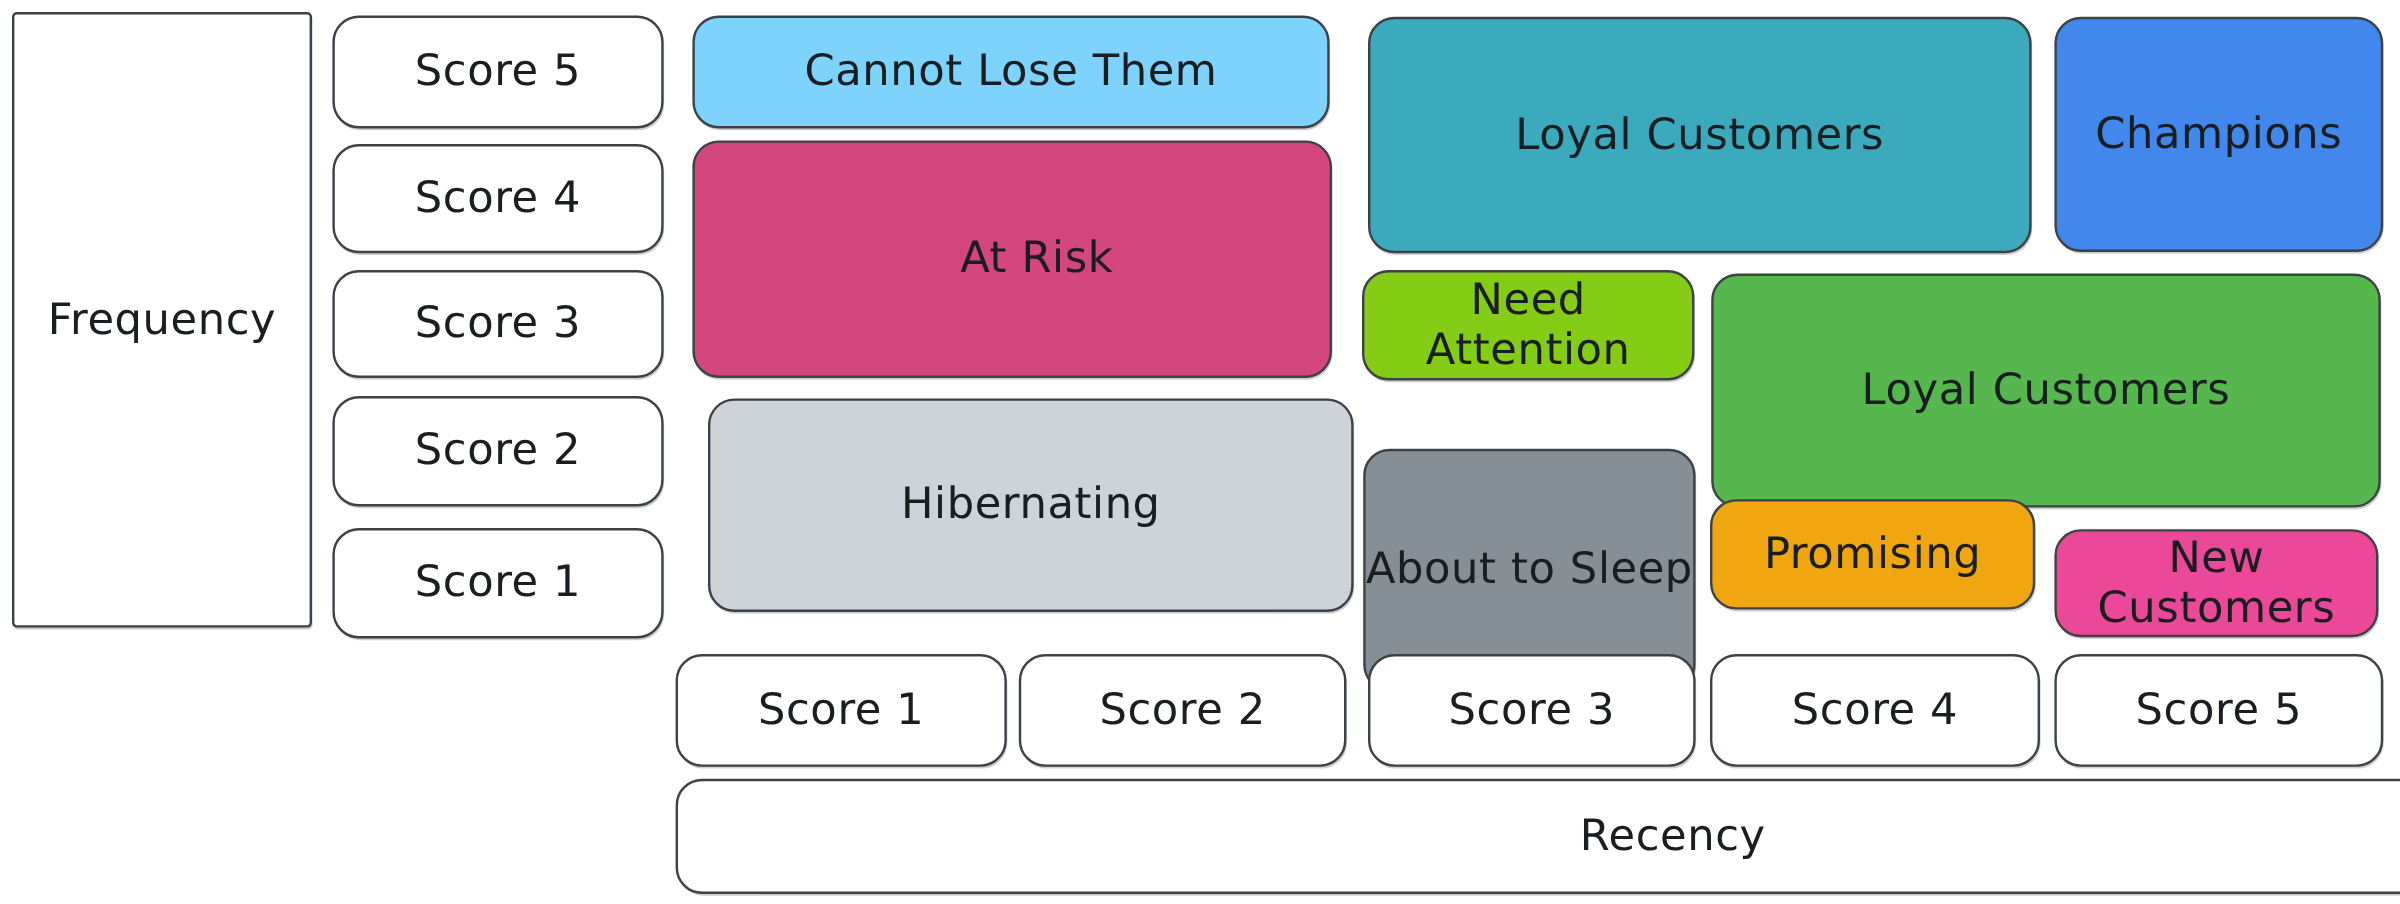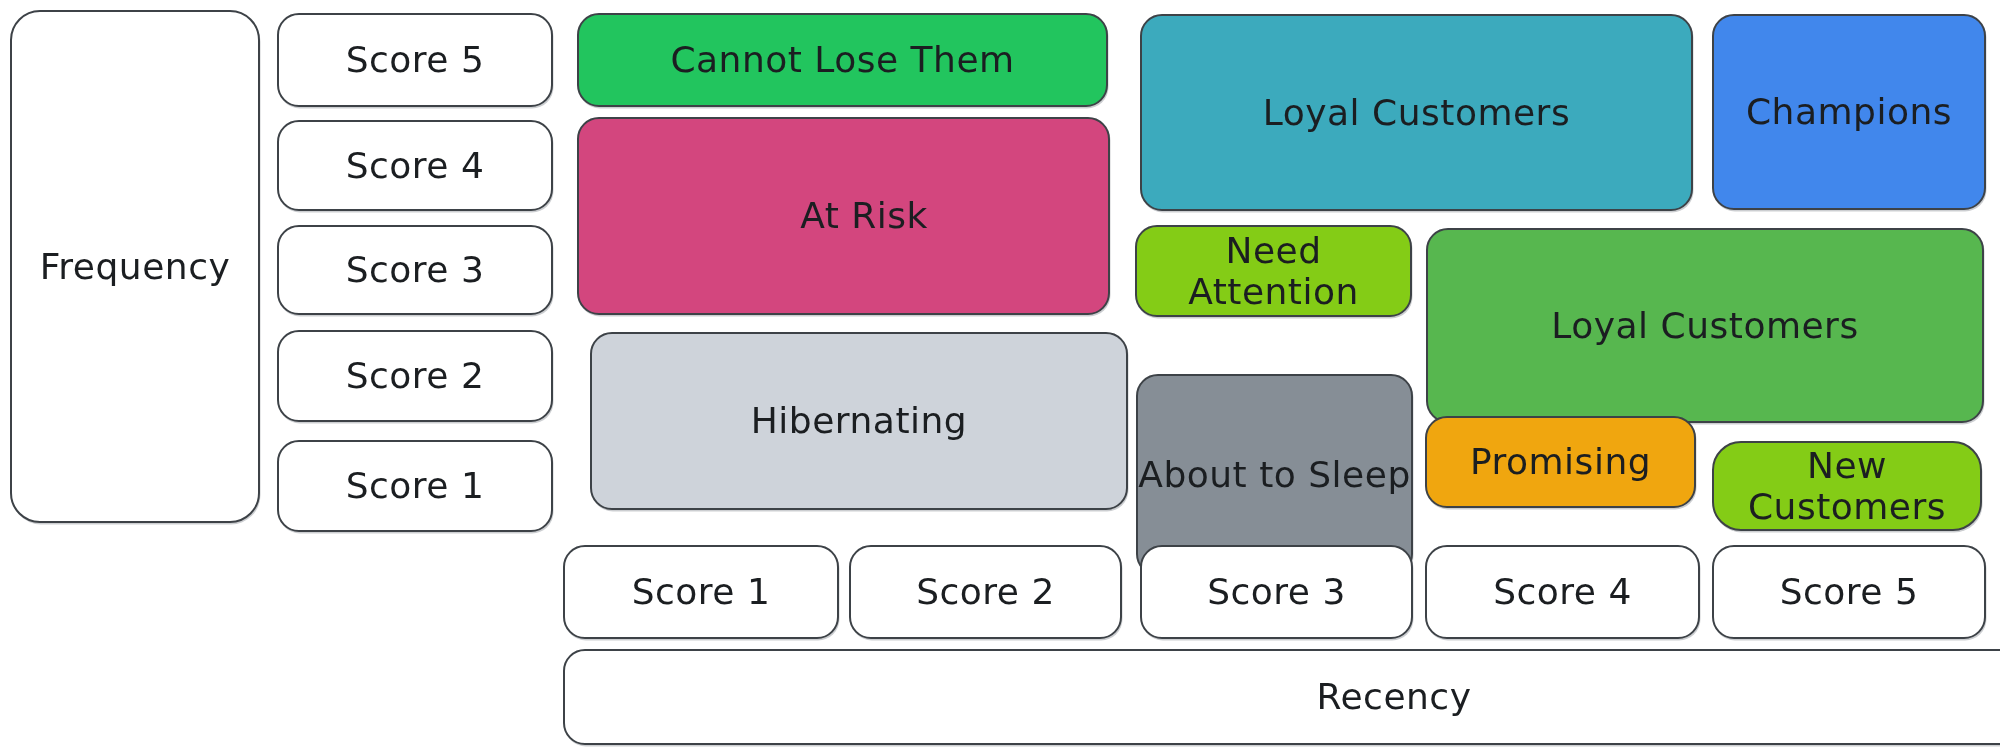--- a/index.html
+++ b/index.html
@@ -24,21 +24,21 @@
     text-align: center;
     box-sizing: border-box;
     border: 2.5px solid #3d4247;
     border-radius: 22px;
     font-size: 36px;
     letter-spacing: 0.5px;
     line-height: 1.15;
     box-shadow: 1px 2px 0 -0.5px rgba(110,116,122,0.35);
   }
   .white { background: #ffffff; }
-  .big-radius { border-radius: 30px; }
+  .big-radius { border-radius: 4px; }
 
   
   .frequency-axis { left: 10px;  top: 10px;  width: 250px;  height: 513px; }
   .recency-axis   { left: 563px; top: 649px; width: 1662px; height: 96px;  }
 
   
   .fcol { left: 277px; width: 276px; }
   .f5 { top: 13px;  height: 94px; }
   .f4 { top: 120px; height: 91px; }
   .f3 { top: 225px; height: 90px; }
@@ -83,21 +83,21 @@
   <div class="box white fcol f3">
     <span>Score 3</span>
   </div>
   <div class="box white fcol f2">
     <span>Score 2</span>
   </div>
   <div class="box white fcol f1">
     <span>Score 1</span>
   </div>
 
-  <div class="box seg-cannot-lose" style="background: #22c55e;">
+  <div class="box seg-cannot-lose" style="background: #7dd3fc;">
     <span>Cannot Lose Them</span>
   </div>
   <div class="box seg-at-risk" style="background: rgb(211, 70, 126); padding-left: 41px;">
     <span>At Risk</span>
   </div>
   <div class="box seg-hibernating" style="background: rgb(206, 211, 218);">
     <span>Hibernating</span>
   </div>
   <div class="box seg-loyal-upper" style="background: rgb(60, 170, 189);">
     <span>Loyal Customers</span>
@@ -110,21 +110,21 @@
   </div>
   <div class="box seg-loyal-lower" style="background: rgb(87, 183, 79);">
     <span>Loyal Customers</span>
   </div>
   <div class="box seg-about-to-sleep" style="background: rgb(134, 142, 150); margin-top: 44px;">
     <span>About to Sleep</span>
   </div>
   <div class="box seg-promising" style="background: rgb(240, 166, 15);">
     <span>Promising</span>
   </div>
-  <div class="box seg-new-customers" style="background: #84cc16; border-radius: 29px;">
+  <div class="box seg-new-customers" style="background: #ec4899;">
     <span>New Customers</span>
   </div>
 
   <div class="box white rrow r1">
     <span>Score 1</span>
   </div>
   <div class="box white rrow r2">
     <span>Score 2</span>
   </div>
   <div class="box white rrow r3">

